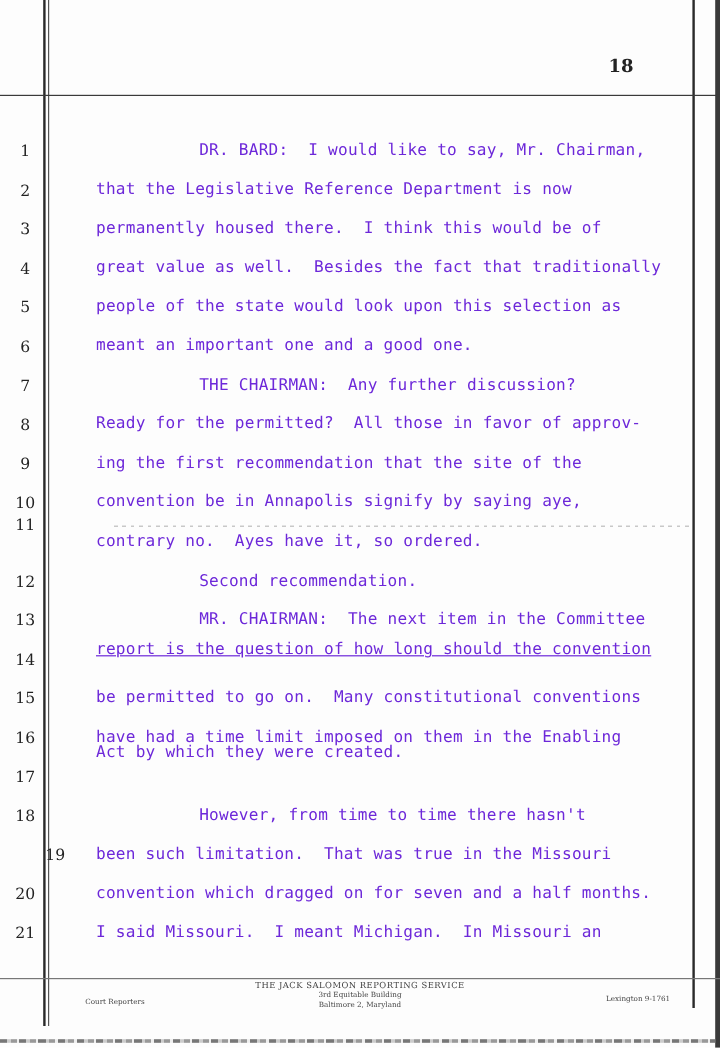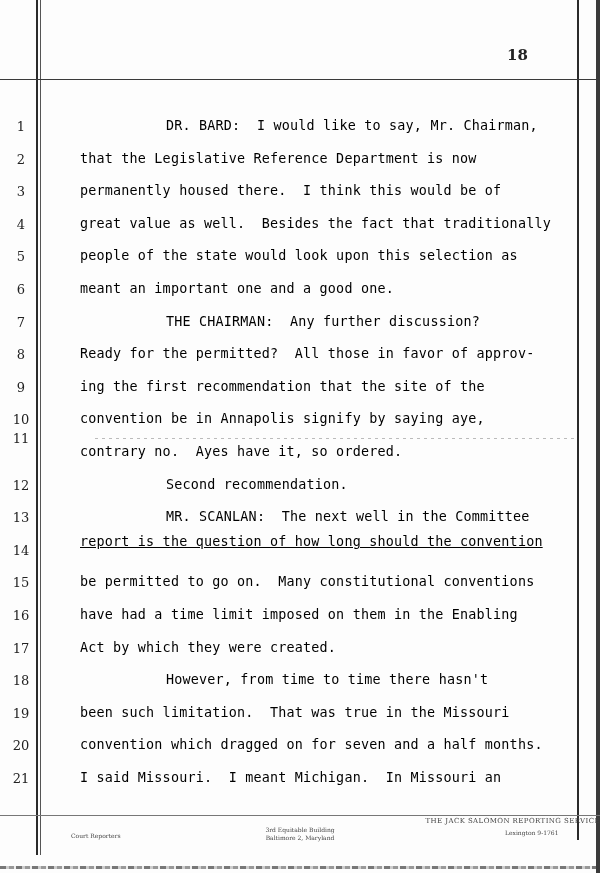--- a/index.html
+++ b/index.html
@@ -19,25 +19,25 @@
   .hl-scan { left: 0; top: 866px; width: 596px; height: 3px; background: repeating-linear-gradient(90deg,#777 0 6px,#ccc 6px 9px,#999 9px 14px,#eee 14px 16px); }
   .hl-noise { position: absolute; left: 95px; top: 438px; width: 480px; height: 1px;
               background: repeating-linear-gradient(90deg,#bbb 0 3px,transparent 3px 7px); }
 
   .page-number { position: absolute; left: 507px; top: 46px; font-family: "DejaVu Serif", serif;
                  font-size: 15px; font-weight: bold; color: #222; }
 
   .line-num { position: absolute; left: 8px; width: 26px; text-align: center;
               font-family: "DejaVu Serif", serif; font-size: 13px; color: #222; }
   .line-text { position: absolute; left: 80px; font-size: 13.4px; letter-spacing: 0.2px;
-               white-space: pre; color: #000000; }
+               white-space: pre; color: #6d28d9; }
   .indent { left: 166px; }
 
   .footer { position: absolute; font-family: "DejaVu Serif", serif; color: #444; }
-  .footer-firm { left: 0; width: 600px; top: 817px; text-align: right; font-size: 7px; letter-spacing: 0.4px; }
+  .footer-firm { left: 0; width: 600px; top: 817px; text-align: center; font-size: 7px; letter-spacing: 0.4px; }
   .footer-addr1 { left: 0; width: 600px; top: 826px; text-align: center; font-size: 6px; }
   .footer-addr2 { left: 0; width: 600px; top: 834px; text-align: center; font-size: 6px; }
   .footer-left { left: 71px; top: 832px; font-size: 6px; }
   .footer-right { left: 505px; top: 829px; font-size: 6px; }
 </style>
 </head>
 <body>
 
 <div class="page">
   <div class="vline vl-left-a"></div>
@@ -70,32 +70,32 @@
       <div class="line-text" style="top: 346px;">Ready for the permitted?  All those in favor of approv-</div>
       <div class="line-num" style="top: 380px;">9</div>
       <div class="line-text" style="top: 379px;">ing the first recommendation that the site of the</div>
       <div class="line-num" style="top: 412px;">10</div>
       <div class="line-text" style="top: 411px;">convention be in Annapolis signify by saying aye,</div>
       <div class="line-num" style="top: 431px;">11</div>
       <div class="line-text" style="top: 444px;">contrary no.  Ayes have it, so ordered.</div>
       <div class="line-num" style="top: 478px;">12</div>
       <div class="line-text indent" style="top: 477px;">Second recommendation.</div>
       <div class="line-num" style="top: 510px;">13</div>
-      <div class="line-text indent" style="top: 509px;">MR. SCANLAN:  The next well in the Committee</div>
+      <div class="line-text indent" style="top: 509px;">MR. CHAIRMAN:  The next item in the Committee</div>
       <div class="line-num" style="top: 543px;">14</div>
       <div class="line-text" style="top: 534px; text-decoration: underline;">report is the question of how long should the convention</div>
       <div class="line-num" style="top: 575px;">15</div>
       <div class="line-text" style="top: 574px;">be permitted to go on.  Many constitutional conventions</div>
       <div class="line-num" style="top: 608px;">16</div>
       <div class="line-text" style="top: 607px;">have had a time limit imposed on them in the Enabling</div>
       <div class="line-num" style="top: 641px;">17</div>
-      <div class="line-text" style="top: 640px; text-align: center;">Act by which they were created.</div>
+      <div class="line-text" style="top: 620px; text-align: center;">Act by which they were created.</div>
       <div class="line-num" style="top: 673px;">18</div>
       <div class="line-text indent" style="top: 672px; text-align: center;">However, from time to time there hasn't</div>
-      <div class="line-num" style="top: 706px;">19</div>
+      <div class="line-num" style="top: 706px; margin-left: 25px;">19</div>
       <div class="line-text" style="top: 705px;">been such limitation.  That was true in the Missouri</div>
       <div class="line-num" style="top: 738px;">20</div>
       <div class="line-text" style="top: 737px;">convention which dragged on for seven and a half months.</div>
       <div class="line-num" style="top: 771px;">21</div>
       <div class="line-text" style="top: 770px;">I said Missouri.  I meant Michigan.  In Missouri an</div>
     </div>
 
   <div class="footer footer-firm">THE JACK SALOMON REPORTING SERVICE</div>
   <div class="footer footer-addr1">3rd Equitable Building</div>
   <div class="footer footer-addr2">Baltimore 2, Maryland</div>

